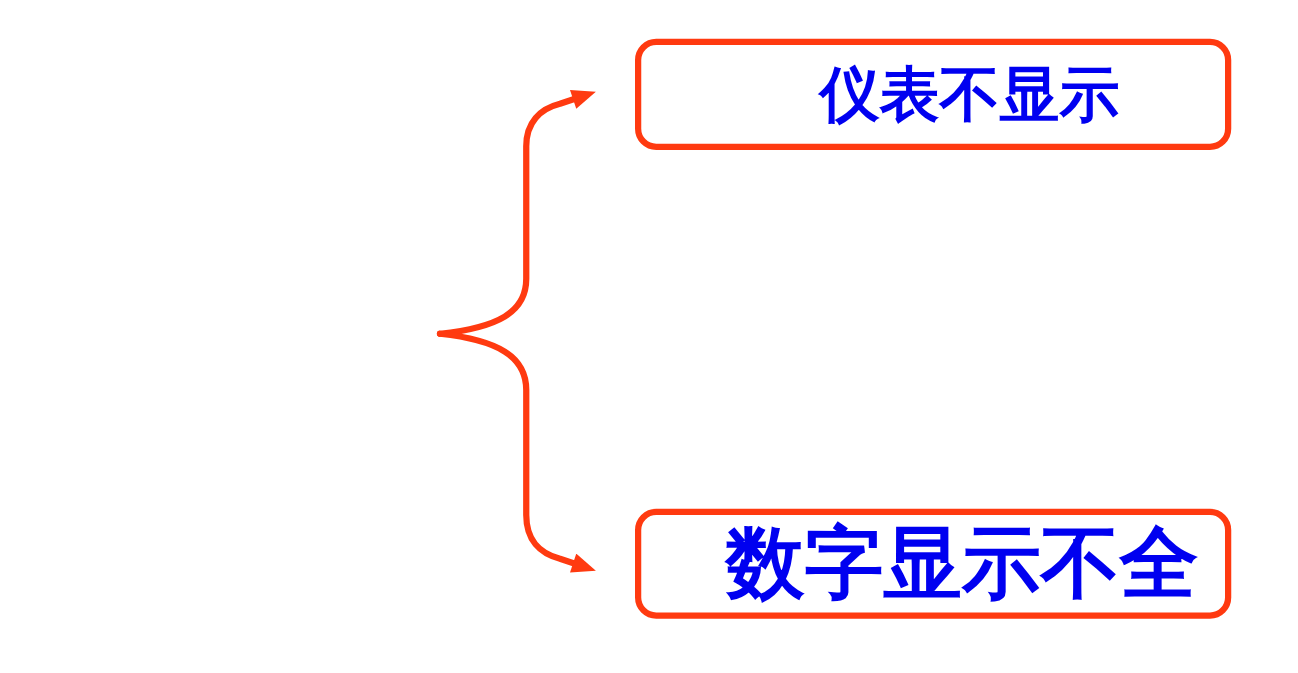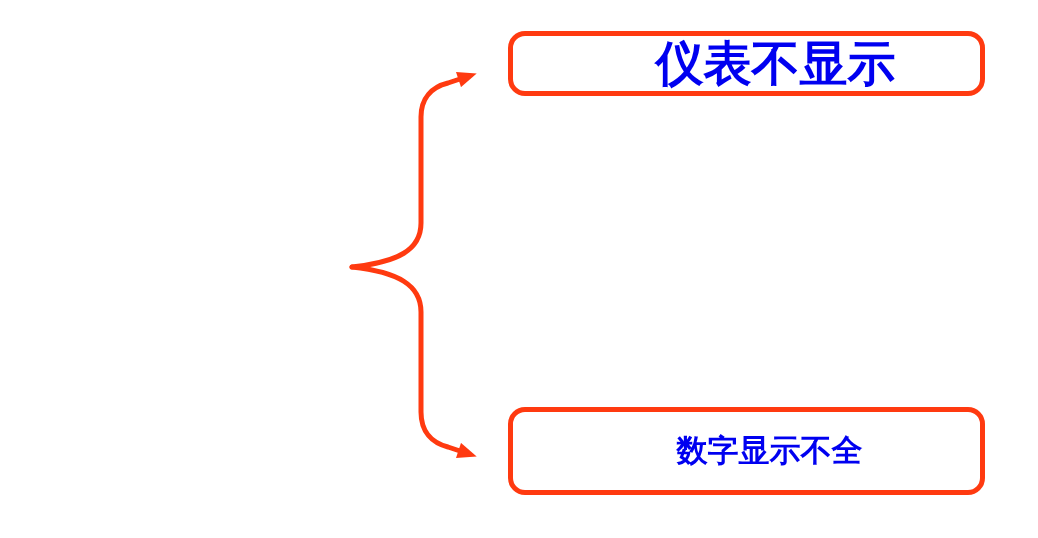--- a/index.html
+++ b/index.html
@@ -39,34 +39,34 @@
     width: 310px;
     height: 124px;
     border-width: 6px;
     border-radius: 22px;
     font-size: 44px;
   }
   .node-child-top {
     left: 508px;
     top: 31px;
     width: 477px;
-    height: 65px;
+    height: 89px;
     border-width: 5px;
     border-radius: 17px;
     font-size: 48px;
     padding-left: 58px;
   }
   .node-child-bottom {
     left: 508px;
     top: 407px;
     width: 477px;
     height: 88px;
     border-width: 5px;
     border-radius: 17px;
-    font-size: 31px;
+    font-size: 63px;
     padding-left: 46px;
   }
   .connectors {
     position: absolute;
     left: 0;
     top: 0;
     width: 1038px;
     height: 538px;
     pointer-events: none;
   }

